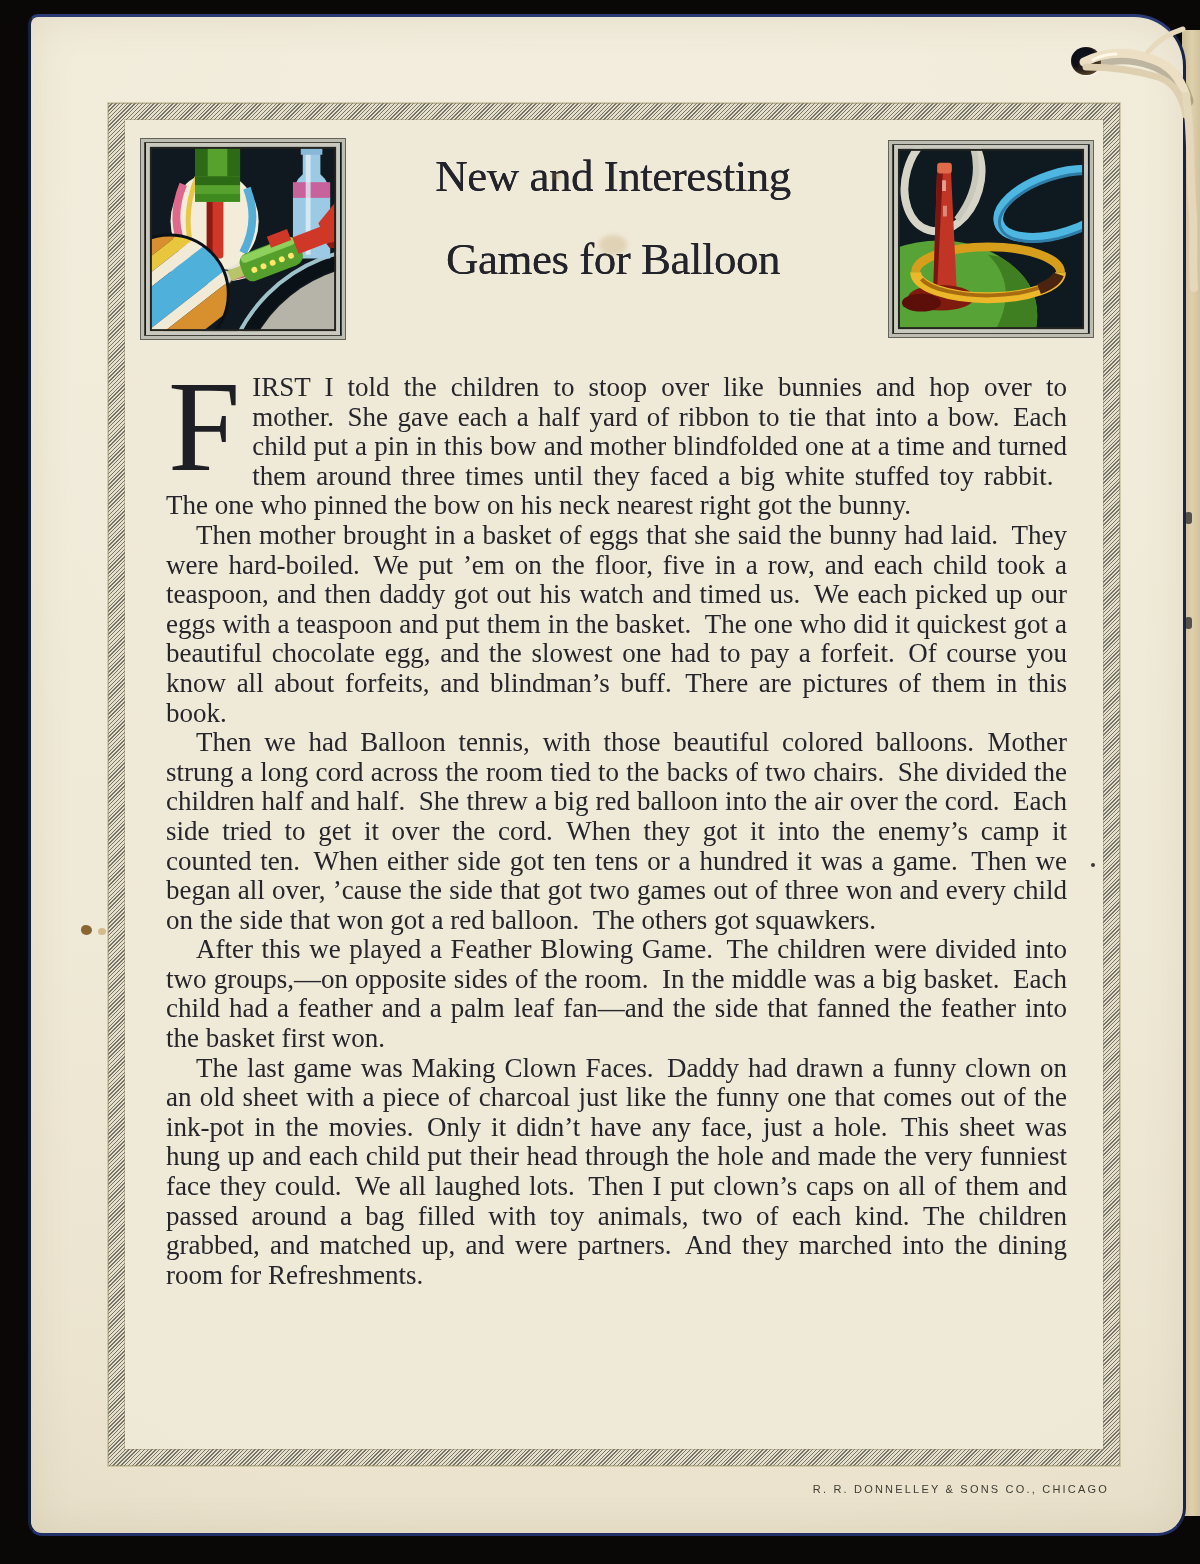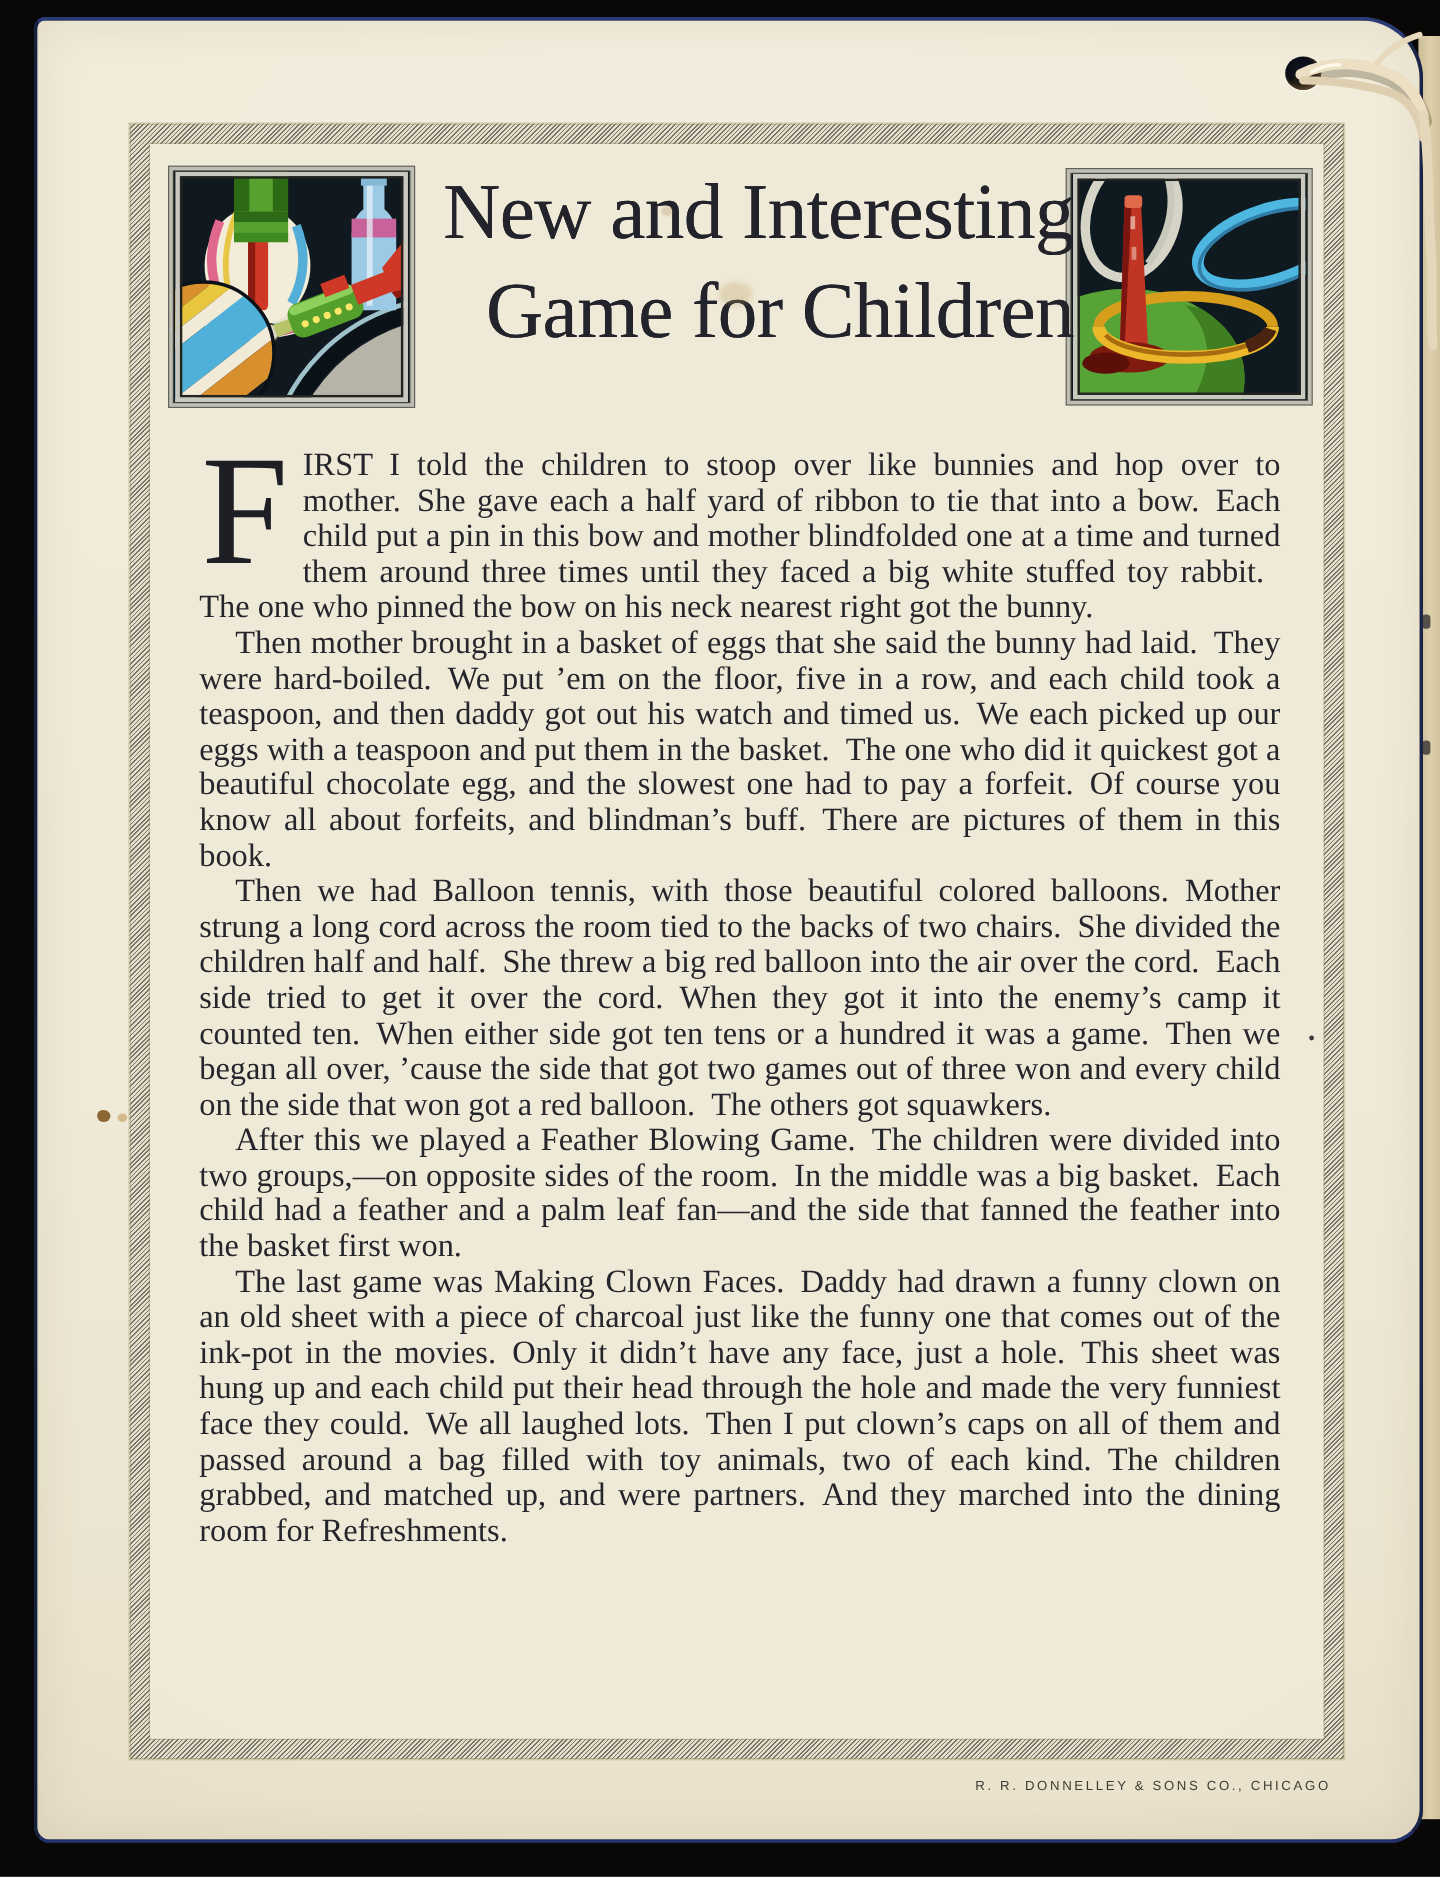--- a/index.html
+++ b/index.html
@@ -35,22 +35,22 @@
   
   .illus{position:absolute;box-shadow:0 0 0 1px #43433b, 0 0 0 4px #bdbdb2, 0 0 0 5px #62625a;
       background:#0f1a20;z-index:2;}
   .illus svg{display:block;}
   .illus-left{left:114px;top:126px;width:196px;height:192px;}
   .illus-right{left:862px;top:128px;width:196px;height:188px;}
 
   
   .title{position:absolute;left:300px;top:118px;width:564px;margin:0;z-index:2;
       text-align:center;font-weight:400;color:#23232b;}
-  .title span{display:block;font-size:66px;line-height:83px;letter-spacing:-0.5px;
-      text-shadow:0 0 .4px #23232b;text-align:right;}
+  .title span{display:block;font-size:45px;line-height:83px;letter-spacing:-0.5px;
+      text-shadow:0 0 .4px #23232b;}
 
   
   .article{position:absolute;left:135px;top:356px;width:901px;z-index:2;
       font-size:27px;line-height:29.6px;color:#25252b;text-align:justify;}
   .article p{margin:0;}
   .article p + p{text-indent:30px;}
   .dropcap{float:left;font-size:130px;line-height:.73;margin:6px 12px 0 2px;color:#1e1e25;}
 
   
   .credit{position:absolute;right:74px;top:1466px;z-index:2;
@@ -202,21 +202,21 @@
           <path d="M148,147 A74,26 0 0 0 168,132" fill="none" stroke="#4a2410" stroke-width="11"></path>
 
           <rect x="2" y="2" width="194" height="188" fill="none" stroke="#c9c9bf" stroke-width="4"></rect>
           <rect x="5" y="5" width="188" height="182" fill="none" stroke="#23231f" stroke-width="2"></rect>
         </g>
       </svg>
     </div>
 
     <h1 class="title">
       <span>New and Interesting</span>
-      <span>Game for Children</span>
+      <span>Games for Balloon</span>
     </h1>
 
     <div class="article">
       <p><span class="dropcap">F</span><span>IRST I told the children to stoop over like bunnies and hop over to mother. She gave each a half yard of ribbon to tie that into a bow. Each child put a pin in this bow and mother blindfolded one at a time and turned them around three times until they faced a big white stuffed toy rabbit. The one who pinned the bow on his neck nearest right got the bunny.</span></p>
       <p>Then mother brought in a basket of eggs that she said the bunny had laid. They were hard-boiled. We put ’em on the floor, five in a row, and each child took a teaspoon, and then daddy got out his watch and timed us. We each picked up our eggs with a teaspoon and put them in the basket. The one who did it quickest got a beautiful chocolate egg, and the slowest one had to pay a forfeit. Of course you know all about forfeits, and blindman’s buff. There are pictures of them in this book.</p>
       <p>Then we had Balloon tennis, with those beautiful colored balloons. Mother strung a long cord across the room tied to the backs of two chairs. She divided the children half and half. She threw a big red balloon into the air over the cord. Each side tried to get it over the cord. When they got it into the enemy’s camp it counted ten. When either side got ten tens or a hundred it was a game. Then we began all over, ’cause the side that got two games out of three won and every child on the side that won got a red balloon. The others got squawkers.</p>
       <p>After this we played a Feather Blowing Game. The children were divided into two groups,—on opposite sides of the room. In the middle was a big basket. Each child had a feather and a palm leaf fan—and the side that fanned the feather into the basket first won.</p>
       <p>The last game was Making Clown Faces. Daddy had drawn a funny clown on an old sheet with a piece of charcoal just like the funny one that comes out of the ink-pot in the movies. Only it didn’t have any face, just a hole. This sheet was hung up and each child put their head through the hole and made the very funniest face they could. We all laughed lots. Then I put clown’s caps on all of them and passed around a bag filled with toy animals, two of each kind. The children grabbed, and matched up, and were partners. And they marched into the dining room for Refreshments.</p>
     </div>
 

